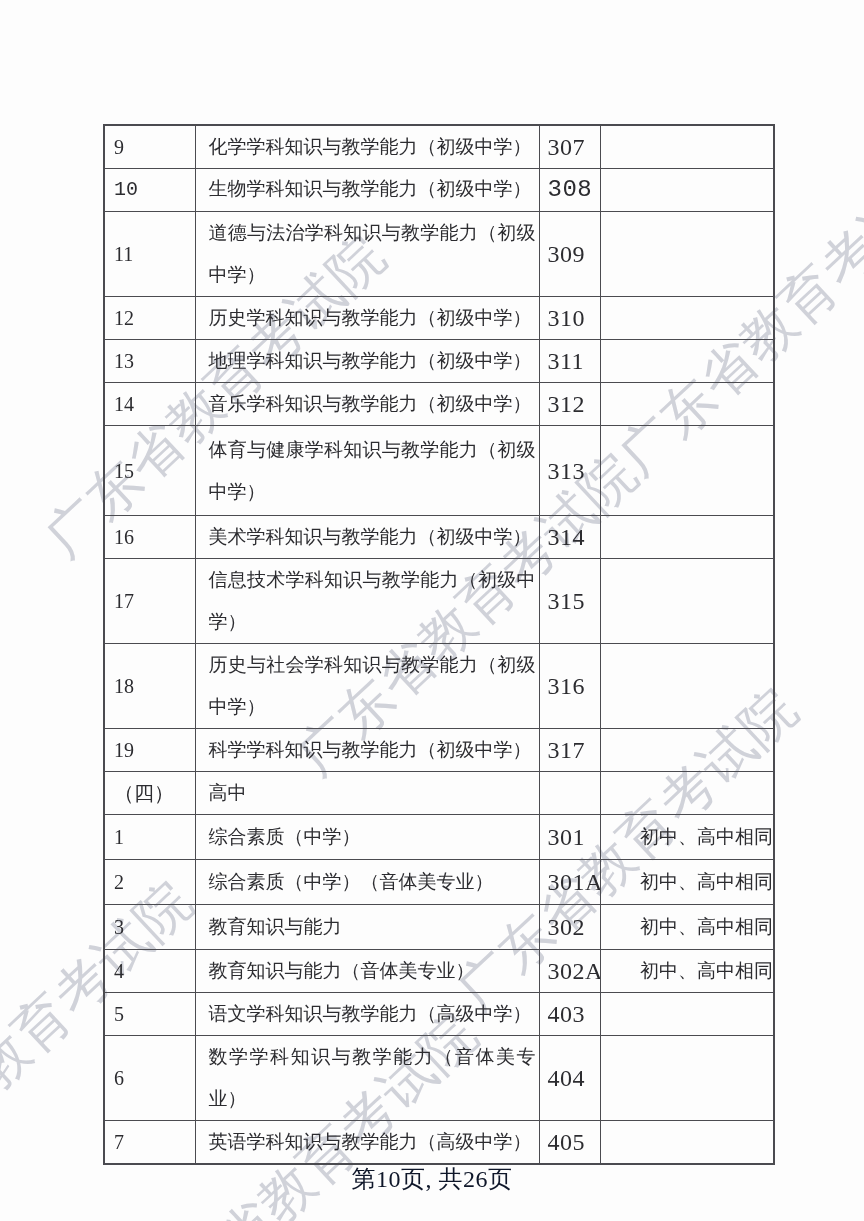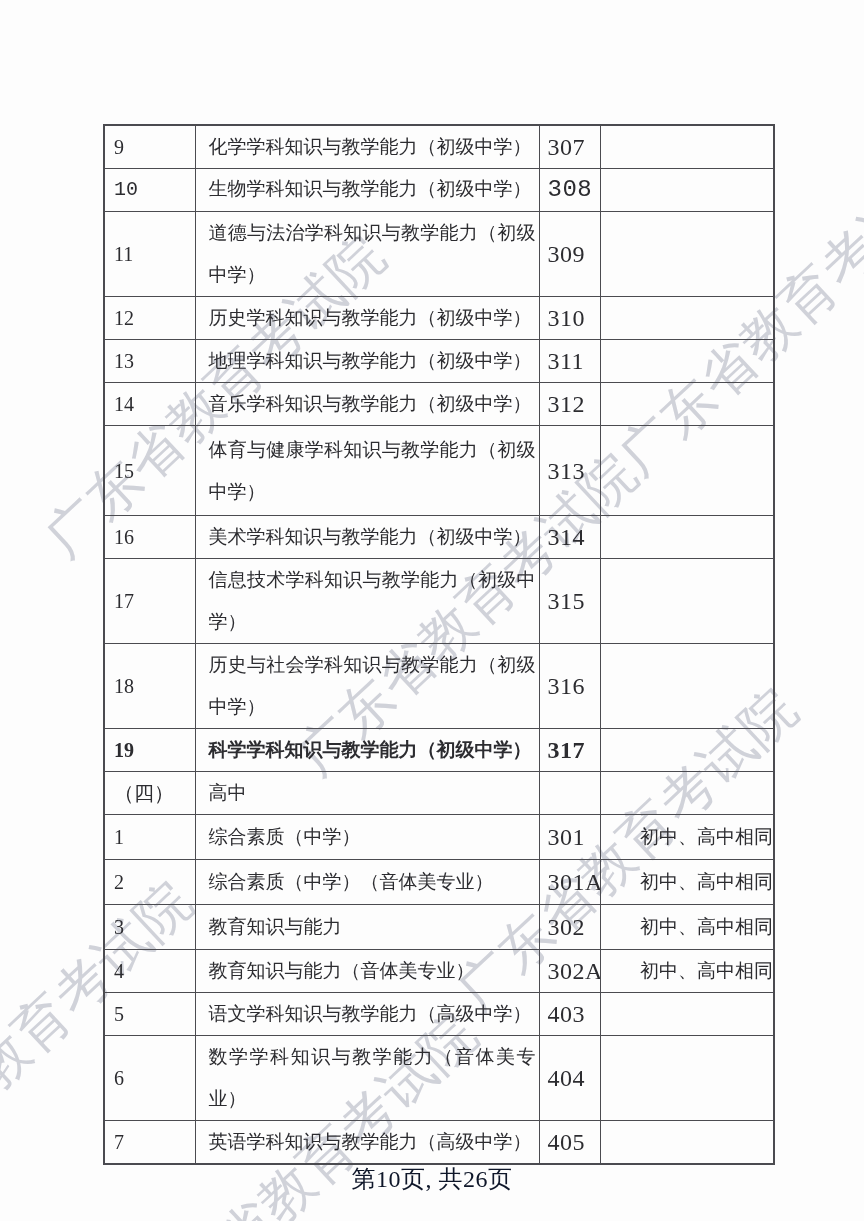--- a/index.html
+++ b/index.html
@@ -137,21 +137,21 @@
         <td class="col-subject">信息技术学科知识与教学能力（初级中学）</td>
         <td class="col-code">315</td>
         <td class="col-note"></td>
       </tr>
       <tr style="height: 80px;">
         <td class="col-no">18</td>
         <td class="col-subject">历史与社会学科知识与教学能力（初级中学）</td>
         <td class="col-code">316</td>
         <td class="col-note"></td>
       </tr>
-      <tr style="height: 42px; font-weight: bold;">
+      <tr style="height: 42px;">
         <td class="col-no">19</td>
         <td class="col-subject">科学学科知识与教学能力（初级中学）</td>
         <td class="col-code">317</td>
         <td class="col-note"></td>
       </tr>
       <tr style="height: 38px;">
         <td class="col-no">（四）</td>
         <td class="col-subject">高中</td>
         <td class="col-code"></td>
         <td class="col-note"></td>

